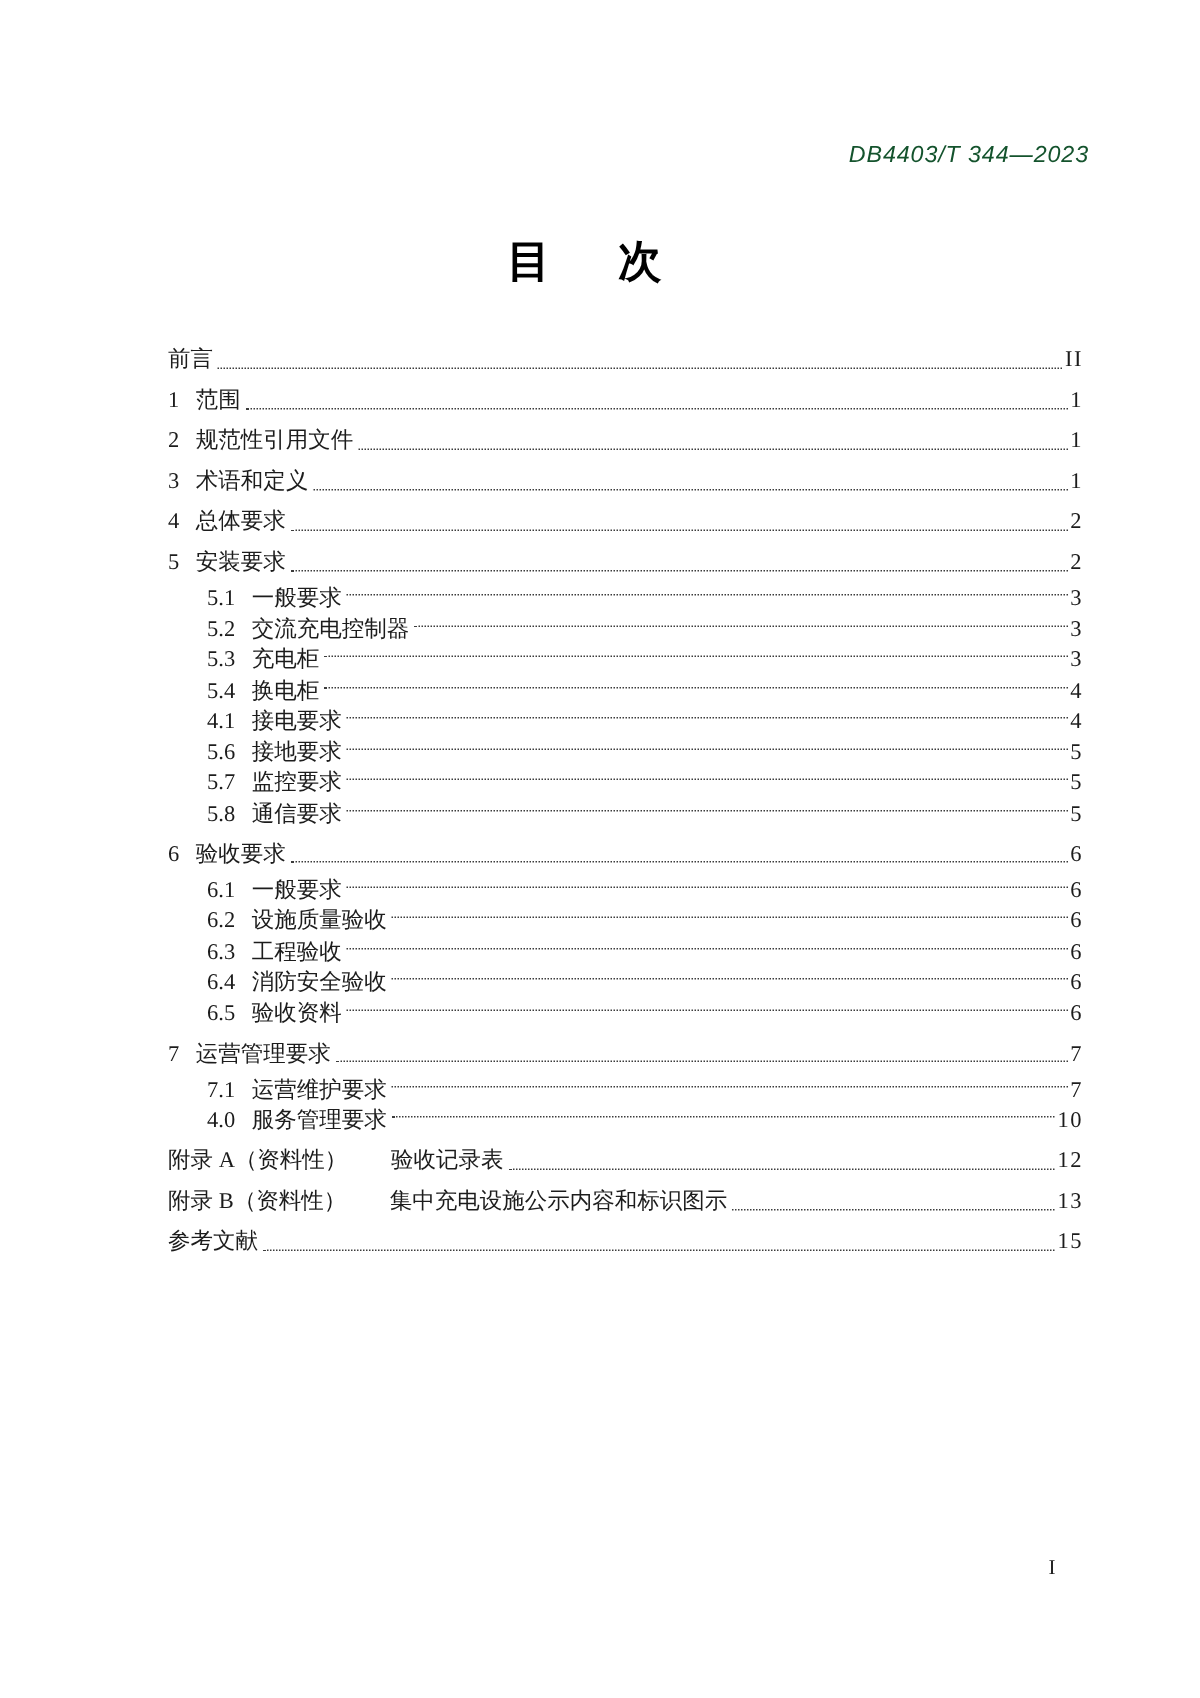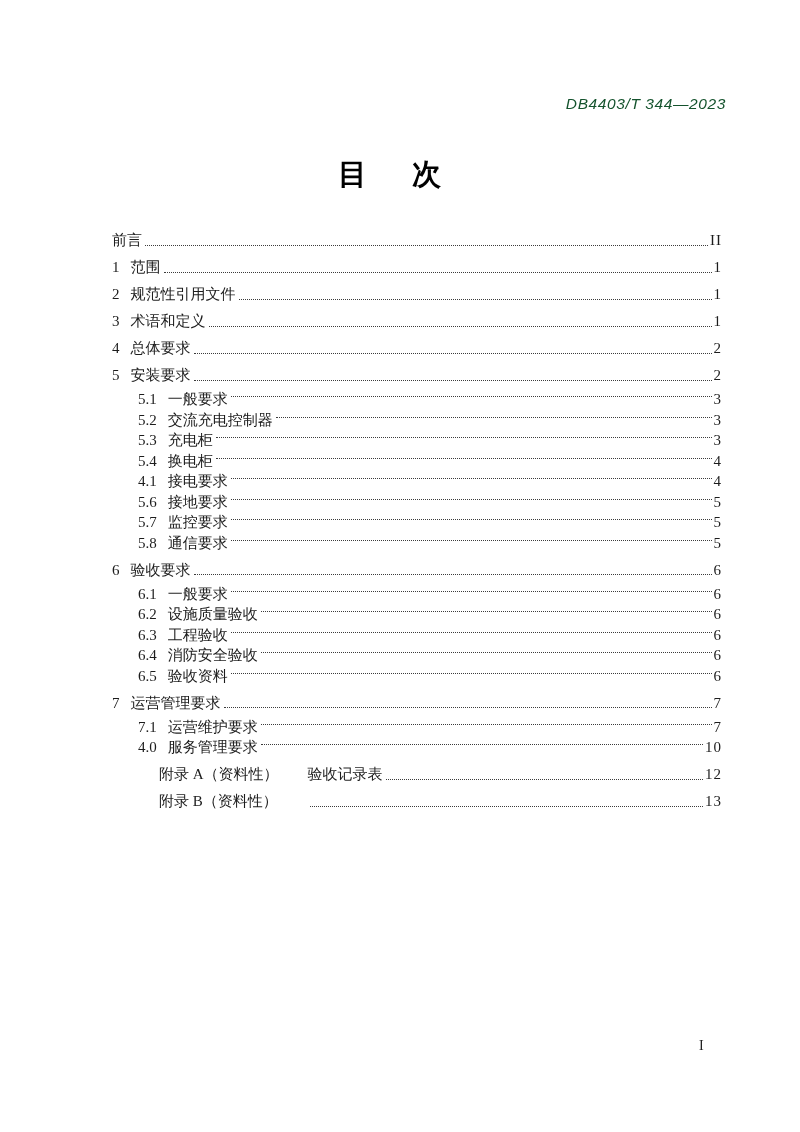--- a/index.html
+++ b/index.html
@@ -40,21 +40,21 @@
     height: 20px;
     line-height: 20px;
     font-size: 15px;
     white-space: nowrap;
   }
   .row-top { margin-top: 7px; }
   .row:first-child { margin-top: 0; }
   .row-sub { margin-top: 0.5px; padding-left: 26px; align-items: center; }
   .row-top + .row-sub { margin-top: 4px; }
   .prefix { margin-right: 11px; }
-  .prefix-appendix { margin-right: 29px; margin-left: 47px; }
+  .prefix-appendix { margin-right: 29px; }
   .leader {
     flex: 1;
     height: 0;
     border-bottom: 1.7px dotted #3c3c3c;
     margin: 0 2px 4.5px 3px;
   }
   .page-num {
     text-align: right;
     letter-spacing: 1px;
   }
@@ -212,18 +212,25 @@
     <span class="page-num">10</span>
   </div>
     <div class="row row-top">
     <span class="prefix prefix-appendix">附录 A（资料性）</span>
     <span class="title">验收记录表</span>
     <span class="leader"></span>
     <span class="page-num">12</span>
   </div>
     <div class="row row-top">
     <span class="prefix prefix-appendix">附录 B（资料性）</span>
+    <span class="title">集中充电设施公示内容和标识图示</span>
     <span class="leader"></span>
     <span class="page-num">13</span>
   </div>
+    <div class="row row-top">
+
+    <span class="title">参考文献</span>
+    <span class="leader"></span>
+    <span class="page-num">15</span>
+  </div>
   </div>
 
 <div class="folio">I</div>
 
 </body></html>

